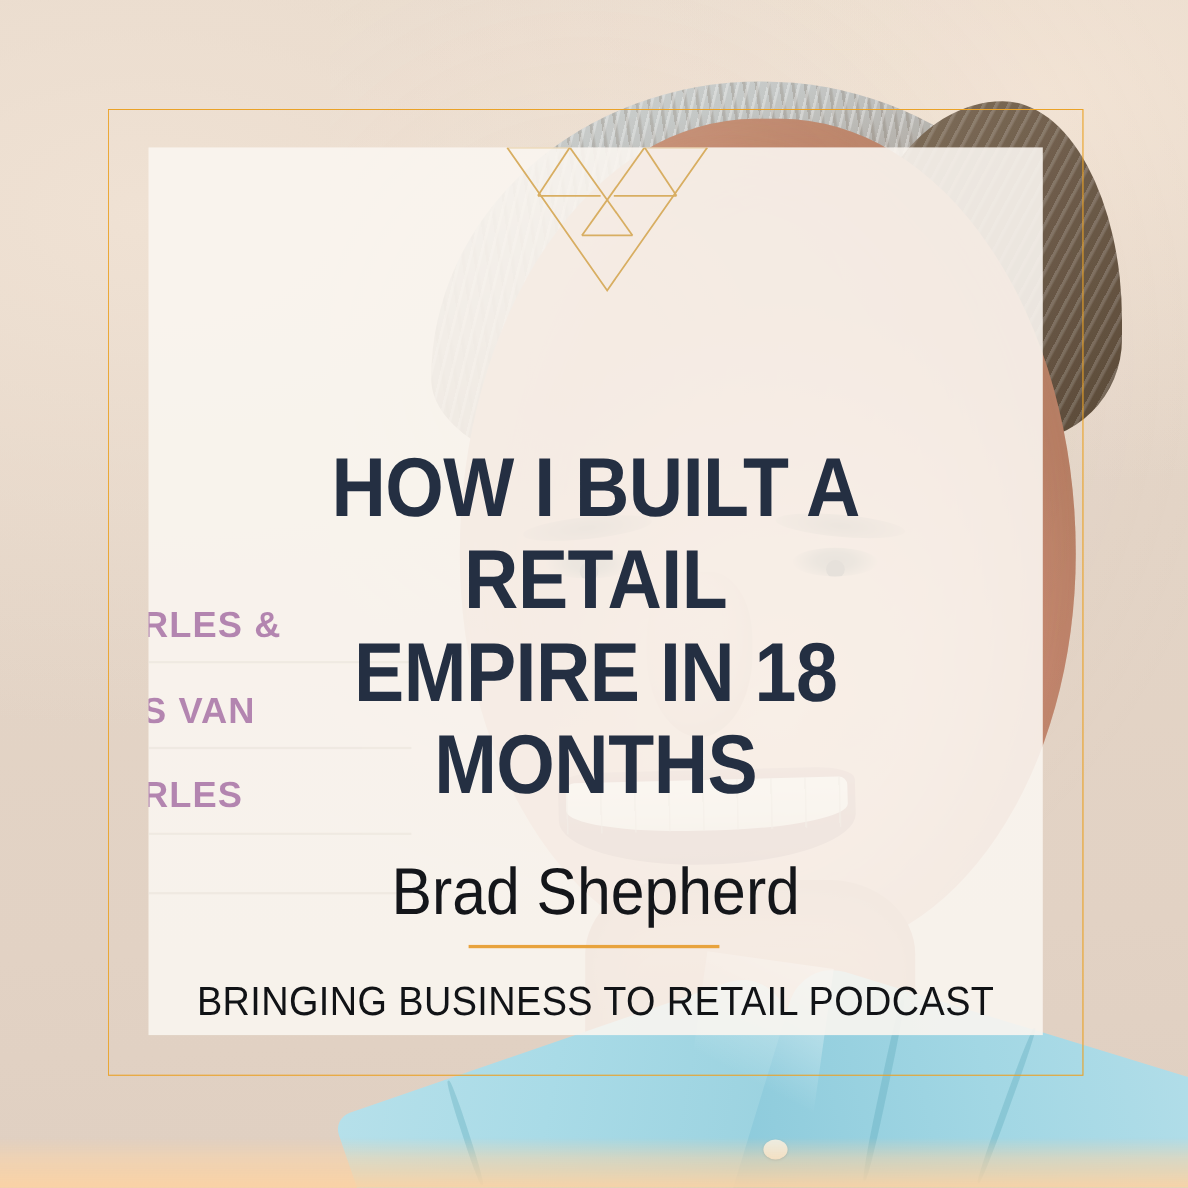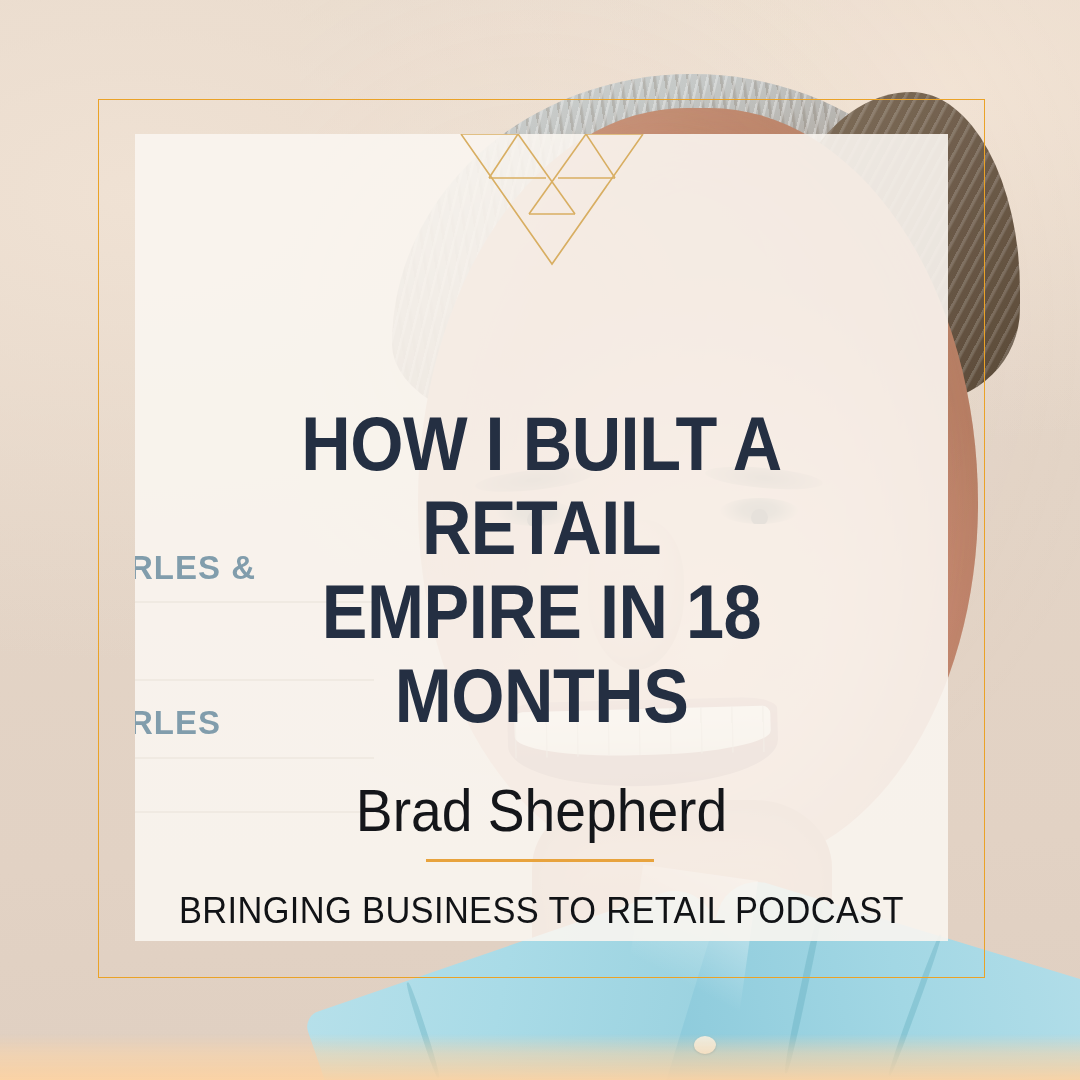--- a/index.html
+++ b/index.html
@@ -275,21 +275,21 @@
     left: -6px;
     top: 415px;
     width: 250px;
     height: 280px;
     opacity: 0.5;
   }
   .ghost-row {
     position: absolute;
     left: 0;
     width: 250px;
-    color: #0c4a6e;
+    color: #701a75;
     font-family: "Liberation Sans", sans-serif;
     font-weight: 700;
     font-size: 33px;
     letter-spacing: 1px;
     white-space: nowrap;
   }
   .ghost-row.r1 { top: 0px; }
   .ghost-row.r2 { top: 78px; }
   .ghost-row.r3 { top: 155px; }
   .ghost-line {
@@ -407,20 +407,21 @@
   <div class="bg-bottom-glow"></div>
 
   <div class="card">
 
     <div class="ghost-books">
       <div class="ghost-line l1"></div>
       <div class="ghost-line l2"></div>
       <div class="ghost-line l3"></div>
       <div class="ghost-line l4"></div>
       <div class="ghost-row r1">RLES &amp;</div>
+      <div class="ghost-row r2">S VAN</div>
       <div class="ghost-row r3">RLES</div>
     </div>
 
     <svg class="ornament" viewBox="0 0 187 132">
       <g fill="none" stroke="#d8ae62" stroke-width="1.6">
         <path d="M3 0 L94 130 L185 0"></path>
         <path d="M60 0 L3 0"></path>
         <path d="M60 0 L117 80"></path>
         <path d="M128 0 L185 0"></path>
         <path d="M128 0 L71 80"></path>

